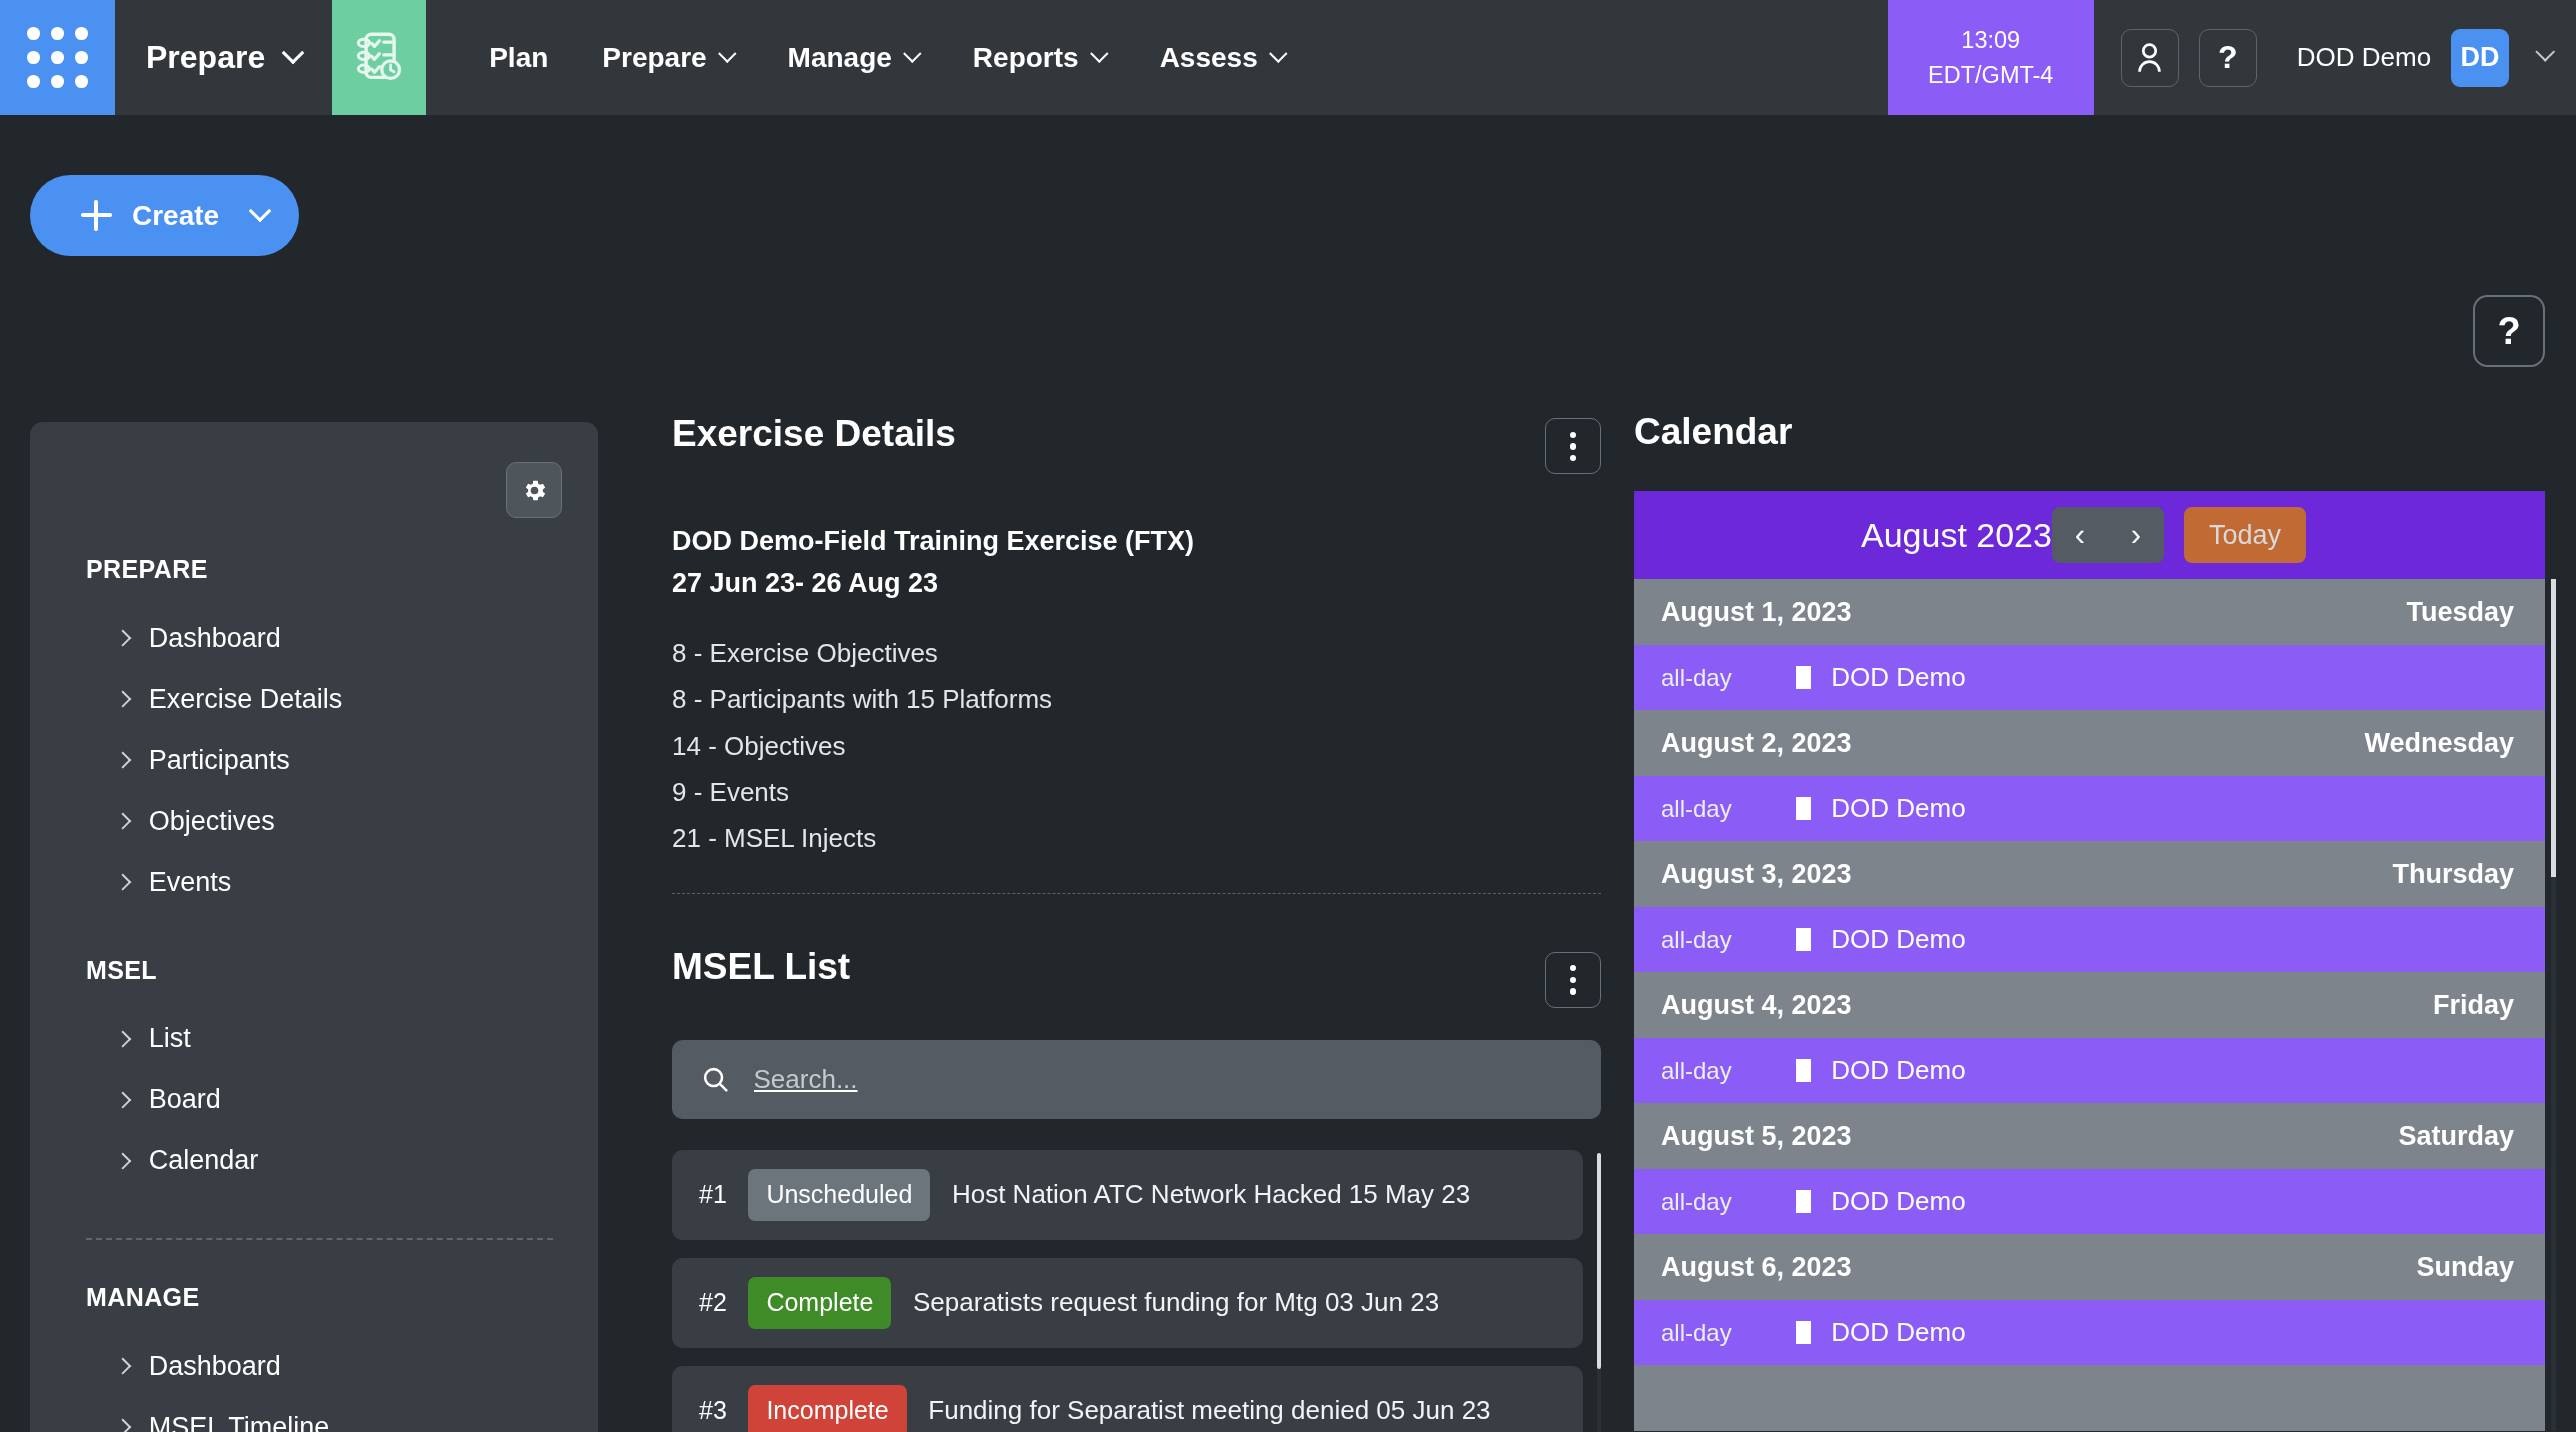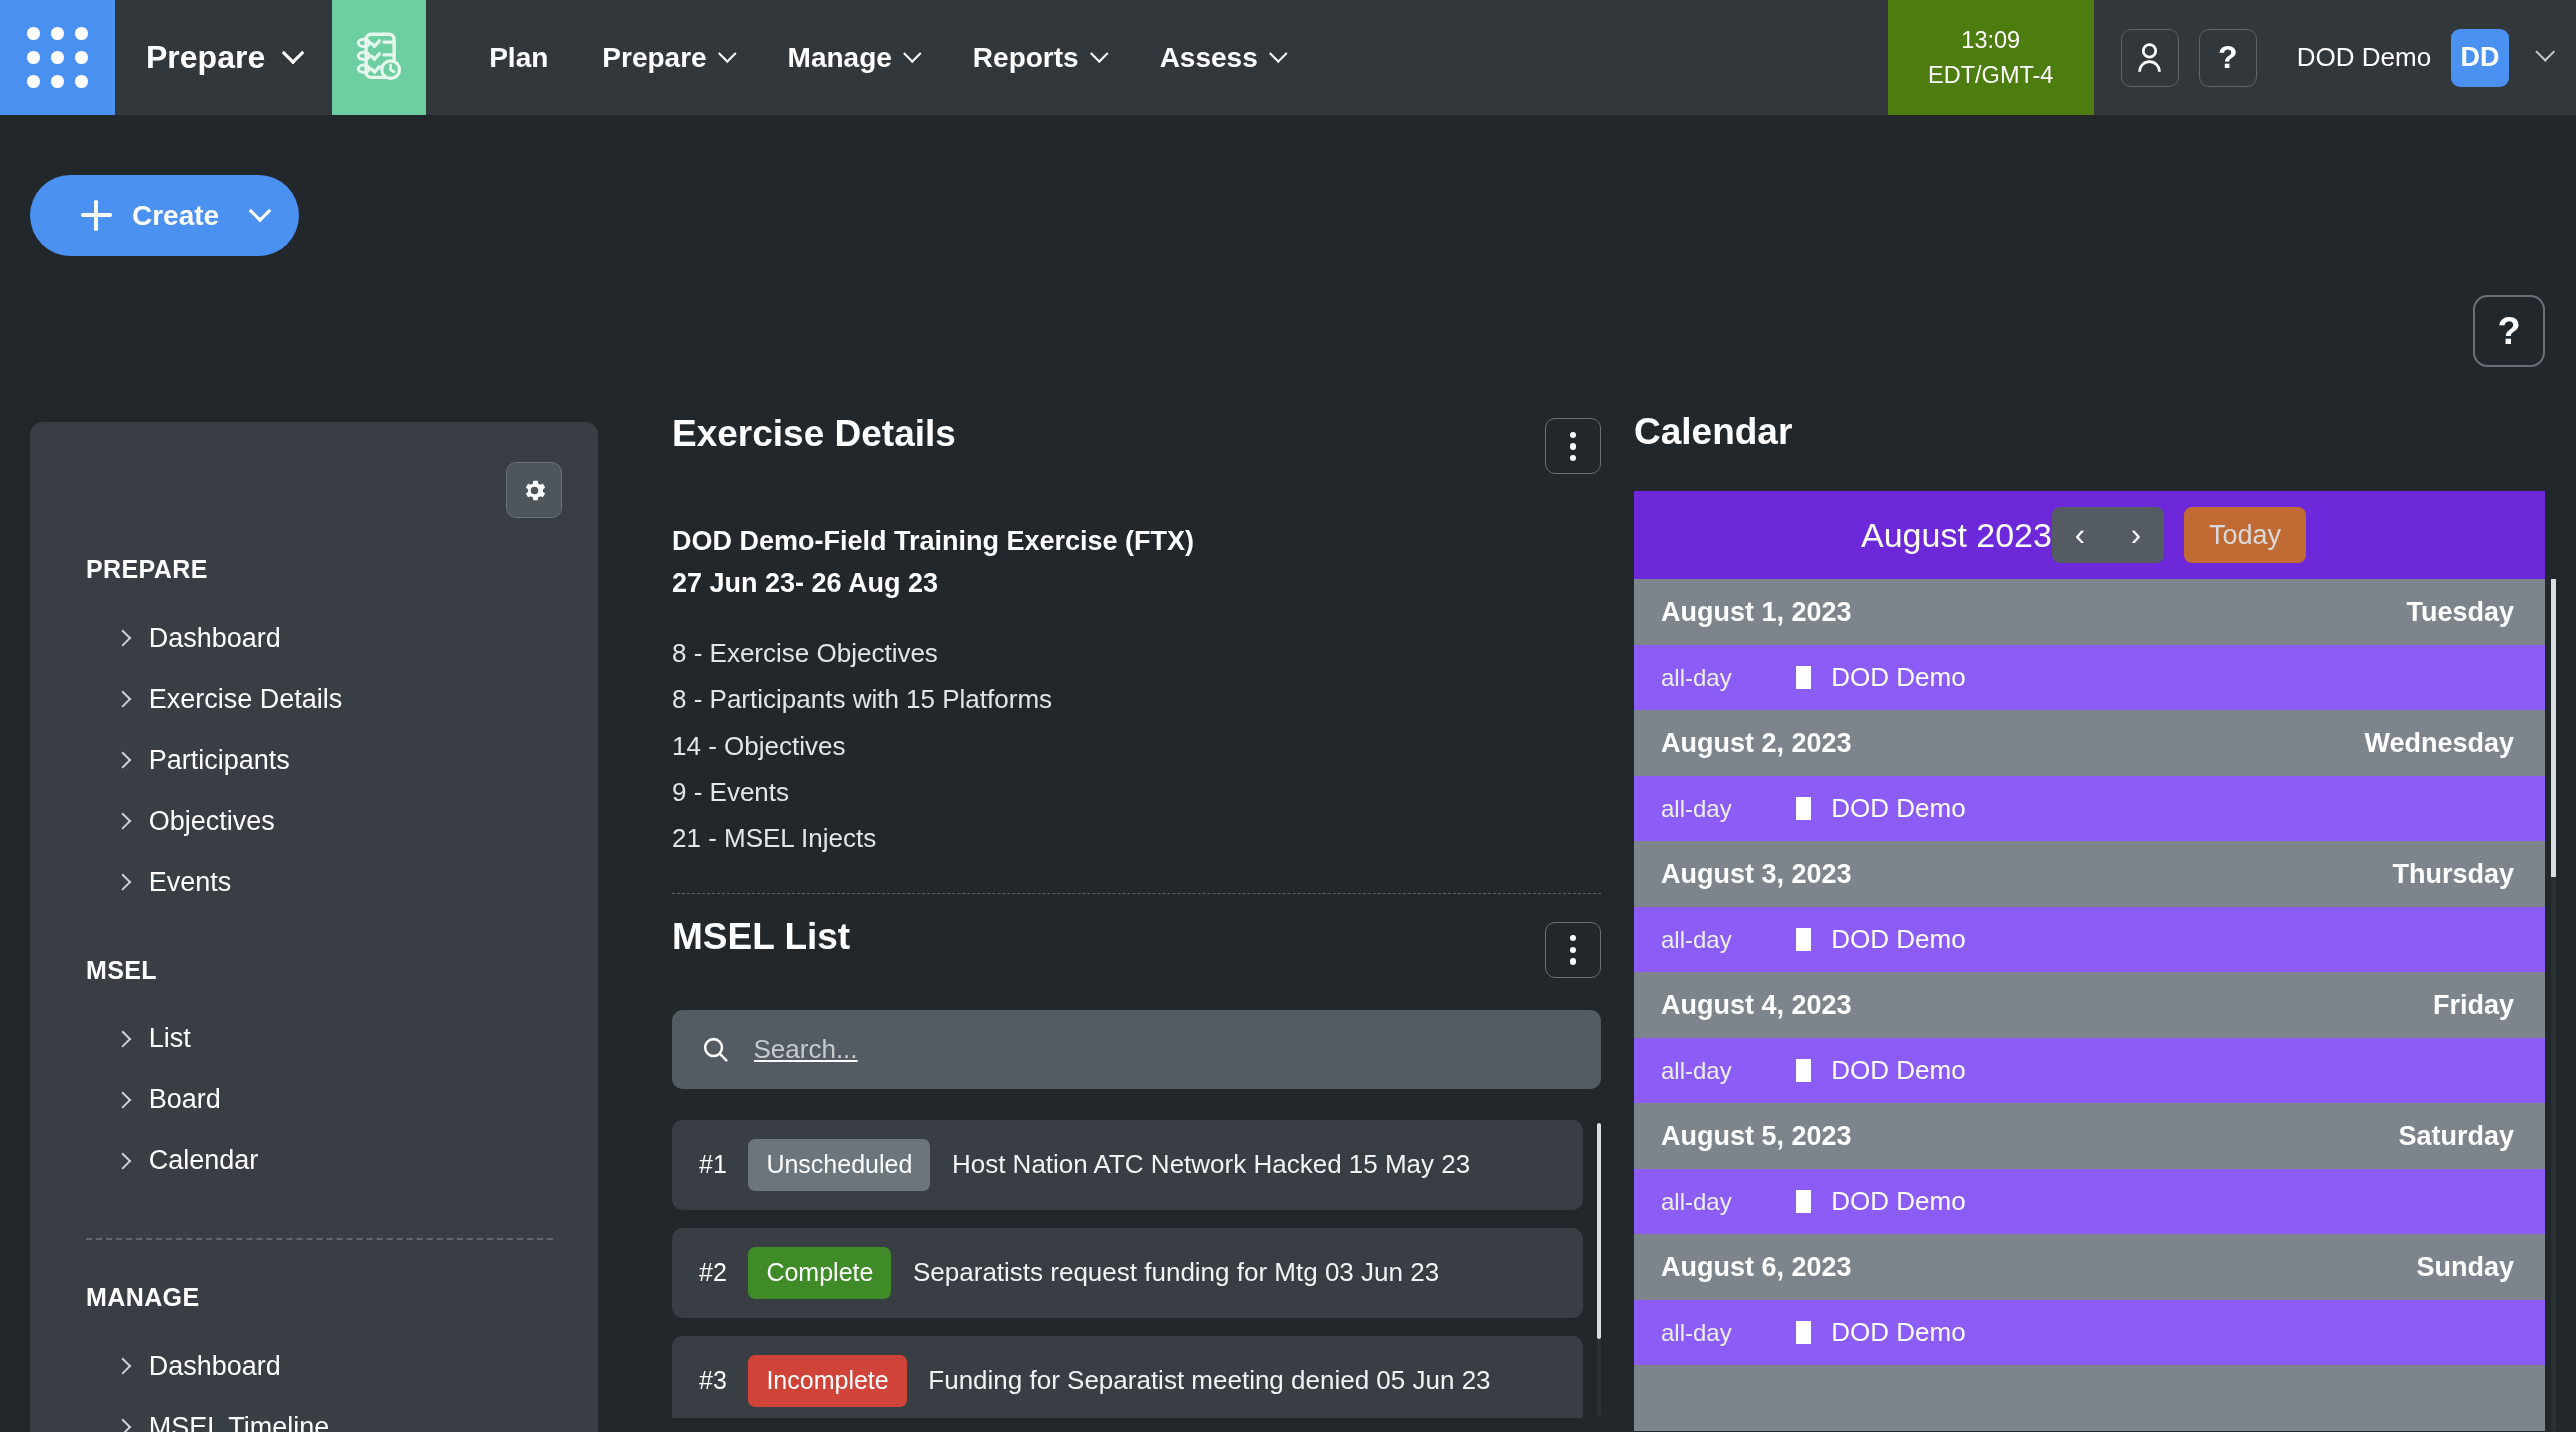--- a/index.html
+++ b/index.html
@@ -50,21 +50,21 @@
     border-right: 3.2px solid #fff; border-bottom: 3.2px solid #fff;
     transform: rotate(45deg) translate(-3.6px,-3.6px);
   }
   .chev-sm {
     display: inline-block; width: 12.6px; height: 12.6px;
     border-right: 2.7px solid #fff; border-bottom: 2.7px solid #fff;
     transform: rotate(45deg) translate(-2.7px,-2.7px);
   }
   .nav-spacer { flex: 1; }
   .clock {
-    width: 206px; background: #4d7c0f;
+    width: 206px; background: #8b5cf6;
     display: flex; flex-direction: column; align-items: center; justify-content: center;
     color: #fff; font-size: 23.5px; line-height: 1.45;
     cursor: pointer;
   }
   .icon-sq {
     width: 58px; height: 58px;
     border: 1.8px solid #5e6469; border-radius: 10px;
     display: flex; align-items: center; justify-content: center;
     color: #fff; cursor: pointer;
   }
@@ -431,21 +431,21 @@
     <div class="ex-stats">
       <div>8 - Exercise Objectives</div>
       <div>8 - Participants with 15 Platforms</div>
       <div>14 - Objectives</div>
       <div>9 - Events</div>
       <div>21 - MSEL Injects</div>
     </div>
 
     <div class="hr-dash"></div>
 
-    <div class="ex-head" style="margin-top:22px">
+    <div class="ex-head" style="margin-top:52px">
       <div class="panel-title">MSEL List</div>
       <div class="kebab" style="margin-top:5.4px">
         <i></i>
           <i></i>
           <i></i>
       </div>
     </div>
 
     <div class="search-box">
       <svg width="29" height="29" viewBox="0 0 24 24" fill="none">

